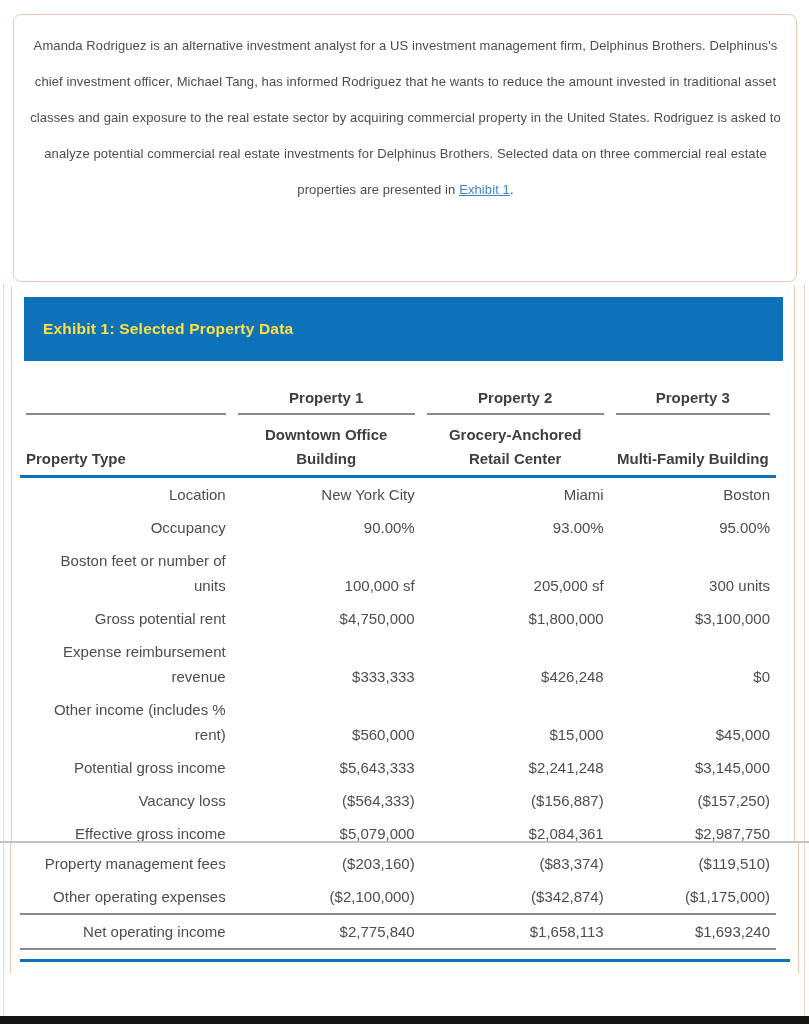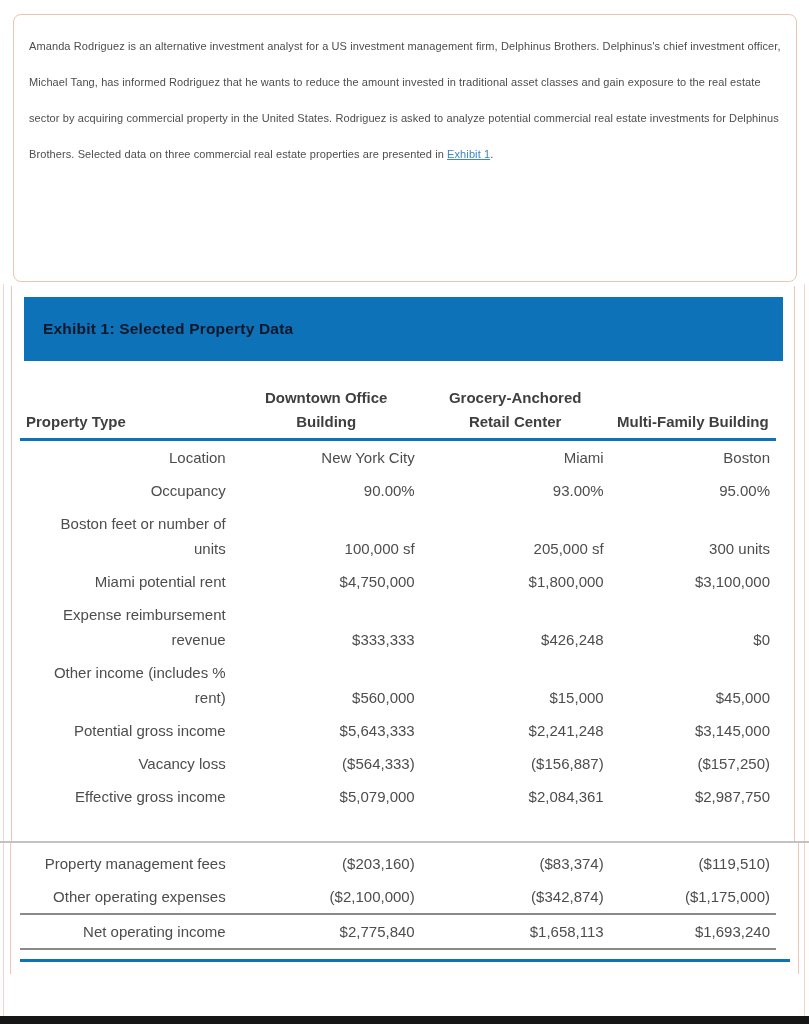--- a/index.html
+++ b/index.html
@@ -7,41 +7,41 @@
     position:relative;width:809px;height:1024px;overflow:hidden;
     background:#fff;font-family:"Liberation Sans","DejaVu Sans",sans-serif;
   }
   
   .vignette-card{
     position:absolute;left:13px;top:14px;width:784px;height:268px;
     box-sizing:border-box;border:1px solid #efc5b2;border-radius:8px;
     padding:13px 14px 0 15px;background:#fff;
   }
   .vignette-text{
-    font-size:11px;line-height:36px;color:#4d4d4d;letter-spacing:.1px;
+    font-size:13px;line-height:36px;color:#4d4d4d;letter-spacing:.1px;text-align:center;
   }
   .vignette-text a{color:#3d85c6;text-decoration:underline;cursor:pointer;}
   
   .section-outer{
     position:absolute;left:3px;top:284px;width:802px;height:732px;
     box-sizing:border-box;
     border-left:1px solid #f5d4c6;border-right:1px solid #f5d4c6;
   }
   
   .exhibit-box{
     position:absolute;left:11px;top:286px;width:784px;height:555px;
     box-sizing:border-box;
     border-left:1px solid #f0c6b4;border-right:1px solid #f0c6b4;
     background:#fff;
   }
   .exhibit-header{
     margin:11px 11px 0 12px;height:64px;background:#0e72b8;
     display:flex;align-items:center;padding-left:19px;box-sizing:border-box;
   }
-  .exhibit-title{color:#0f172a;font-weight:bold;font-size:15.5px;letter-spacing:.2px;}
+  .exhibit-title{color:#fde047;font-weight:bold;font-size:15.5px;letter-spacing:.2px;}
   
   table.prop{
     width:756px;margin:21px 8px 0 8px;border-collapse:collapse;table-layout:fixed;
     color:#4d4d4d;font-size:15px;
   }
   table.prop td,table.prop th{
     padding:4px 6px;vertical-align:bottom;line-height:25px;font-weight:normal;
     word-wrap:break-word;
   }
   col.c0{width:28%;}col.c1{width:25%;}col.c2{width:25%;}col.c3{width:22%;}
@@ -95,20 +95,34 @@
     </div>
 
     <table class="prop">
       <colgroup>
           <col class="c0">
           <col class="c1">
           <col class="c2">
           <col class="c3">
         </colgroup>
       <thead>
+        <tr>
+          <th class="corner-top">
+              <div class="corner-topline"></div>
+            </th>
+          <th class="prop-num">
+              <span class="num-underlined">Property 1</span>
+            </th>
+          <th class="prop-num">
+              <span class="num-underlined">Property 2</span>
+            </th>
+          <th class="prop-num">
+              <span class="num-underlined">Property 3</span>
+            </th>
+        </tr>
         <tr class="type-row">
           <th class="corner-label">Property Type</th>
           <th class="type-name">Downtown Office Building</th>
           <th class="type-name">Grocery-Anchored Retail Center</th>
           <th class="type-name">Multi-Family Building</th>
         </tr>
       </thead>
       <tbody>
         <tr>
           <td class="lbl">Location</td>
@@ -122,21 +136,21 @@
           <td class="val">93.00%</td>
           <td class="val">95.00%</td>
         </tr>
         <tr>
           <td class="lbl">Boston feet or number of units</td>
           <td class="val">100,000 sf</td>
           <td class="val">205,000 sf</td>
           <td class="val">300 units</td>
         </tr>
         <tr>
-          <td class="lbl">Miami potential rent</td>
+          <td class="lbl">Gross potential rent</td>
           <td class="val">$4,750,000</td>
           <td class="val">$1,800,000</td>
           <td class="val">$3,100,000</td>
         </tr>
         <tr>
           <td class="lbl">Expense reimbursement revenue</td>
           <td class="val">$333,333</td>
           <td class="val">$426,248</td>
           <td class="val">$0</td>
         </tr>

